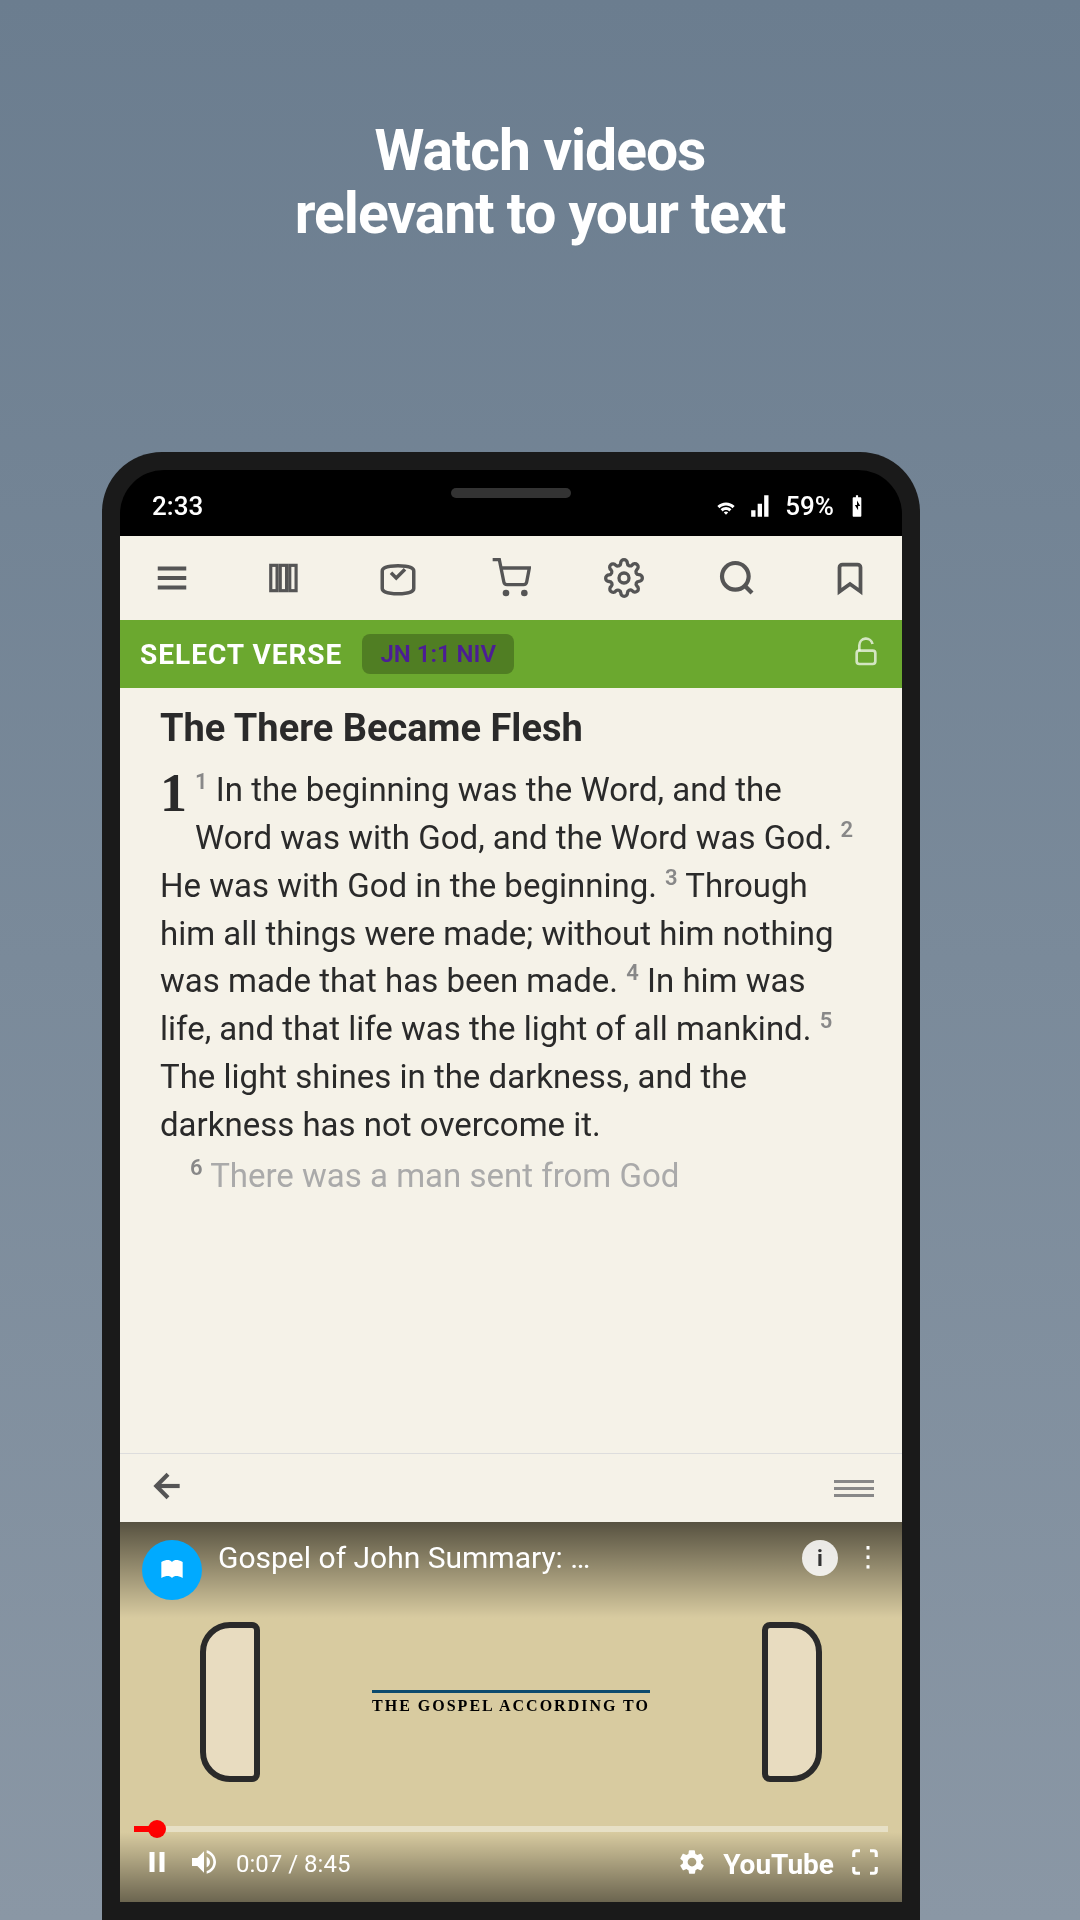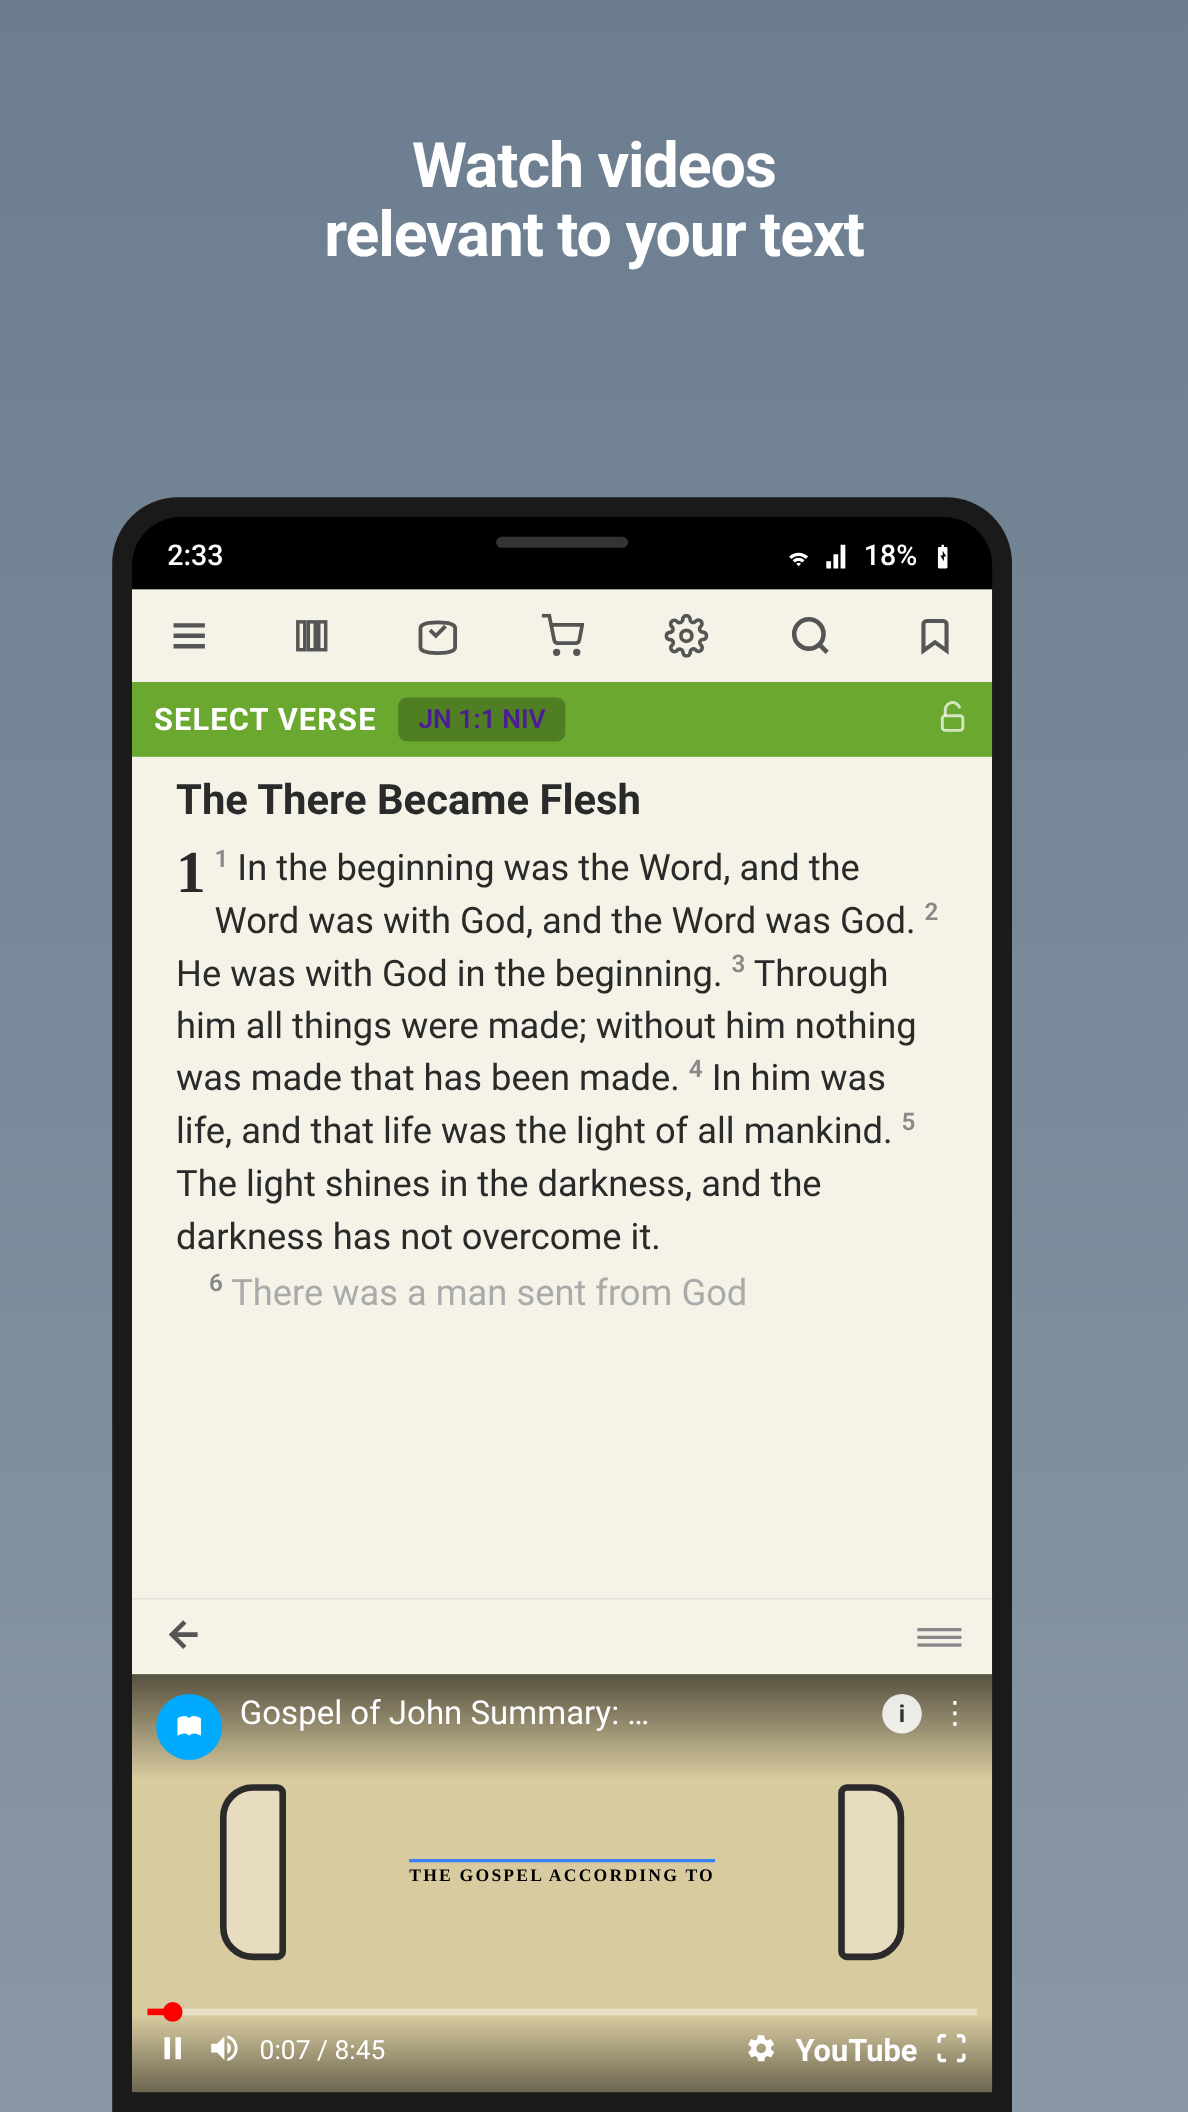--- a/index.html
+++ b/index.html
@@ -202,21 +202,21 @@
 .scroll-right { border-radius: 8px 30px 30px 8px; }
 .john-text {
   flex: 1;
   text-align: center;
   font-family: Georgia, serif;
 }
 .john-sub {
   font-size: 16px;
   letter-spacing: 2px;
   font-weight: 700;
-  border-top: 3px solid #3b82f6;
+  border-top: 3px solid #0c4a6e;
   display: inline-block;
   padding-top: 4px;
 }
 .john-main {
   font-size: 90px;
   font-weight: 900;
   letter-spacing: 4px;
   -webkit-text-stroke: 3px #2a2a2a;
   color: transparent;
   line-height: 0.9;
@@ -267,21 +267,21 @@
 
     <div class="status-bar">
       <span>2:33</span>
       <div class="status-right">
         <svg class="status-icon" viewBox="0 0 24 24" fill="#fff">
             <path d="M12 20l-2-2c1.1-1.1 2.9-1.1 4 0l-2 2zm-6-6l-2-2c4.4-4.4 11.6-4.4 16 0l-2 2c-3.3-3.3-8.7-3.3-12 0zm3 3l-2-2c2.8-2.8 7.2-2.8 10 0l-2 2c-1.7-1.7-4.3-1.7-6 0z"></path>
           </svg>
         <svg class="status-icon" viewBox="0 0 24 24" fill="#fff">
             <path d="M2 22h4v-6H2v6zm6 0h4V10H8v12zm6 0h4V2h-4v20z"></path>
           </svg>
-        <span>18%</span>
+        <span>59%</span>
         <svg class="status-icon" viewBox="0 0 24 24" fill="#fff">
             <path d="M15 4h-2V2h-2v2H9c-.6 0-1 .4-1 1v16c0 .6.4 1 1 1h6c.6 0 1-.4 1-1V5c0-.6-.4-1-1-1zm-2 12l-3-5h2V7l3 5h-2v4z"></path>
           </svg>
       </div>
     </div>
 
     <div class="app-screen">
       <div class="toolbar">
         <div class="toolbar-icon">
           <svg width="38" height="38" viewBox="0 0 24 24" fill="none" stroke="#555" stroke-width="2.5">

